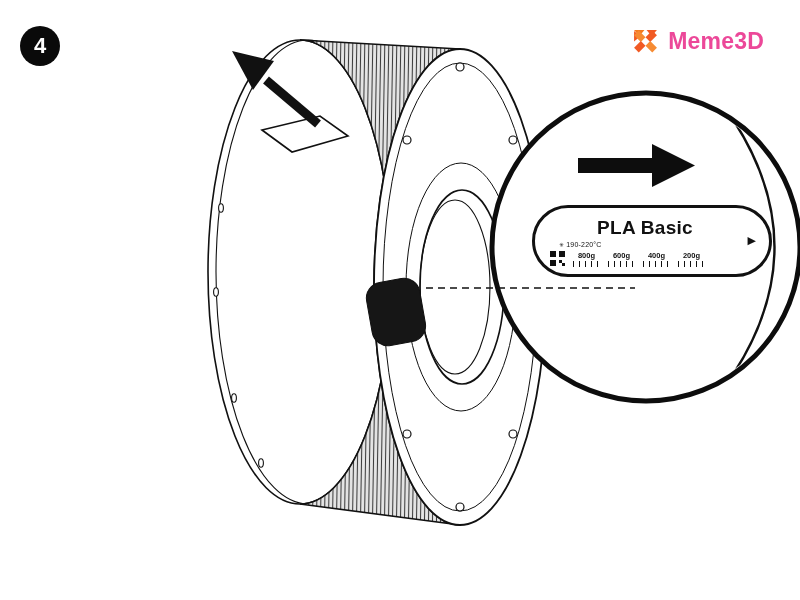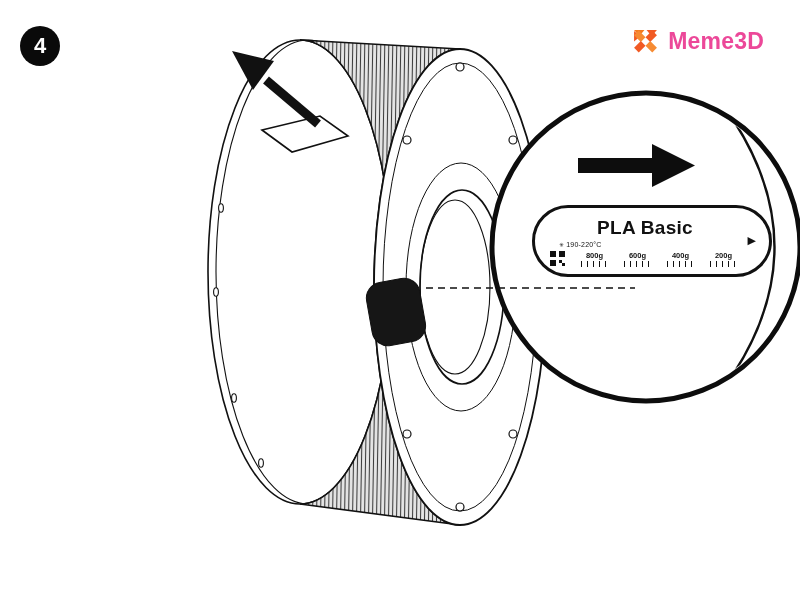--- a/index.html
+++ b/index.html
@@ -23,21 +23,21 @@
   .spool-label {
     position:absolute; left:532px; top:205px; width:240px; height:72px;
     background:#fff; border:3px solid #111; border-radius:36px;
   }
   .label-title { position:absolute; left:22px; top:9px; font-size:19px; font-weight:700; letter-spacing:0.3px;margin-left:40px; }
   .label-temp { position:absolute; left:24px; top:33px; font-size:7px; color:#111; letter-spacing:0.2px; }
   .label-temp .tico { font-size:6px; margin-right:2px; }
   .play-glyph { position:absolute; right:13px; top:27px; font-size:11px; line-height:11px; }
   .scale-row {
     position:absolute; left:15px; right:12px; bottom:7px; height:20px;
-    display:flex; align-items:flex-end; gap:16px;
+    display:flex; align-items:flex-end; gap:8px;
   }
   .scale-group { display:flex; flex-direction:column; align-items:center; gap:1px; }
   .w-label { font-size:7.5px; font-weight:700; }
   .ticks {
     width:27px; height:6px;
     background:repeating-linear-gradient(to right, #111 0 1px, transparent 1px 6px);
   }
   .qr { margin-bottom:1px; }
 </style>
 </head>

